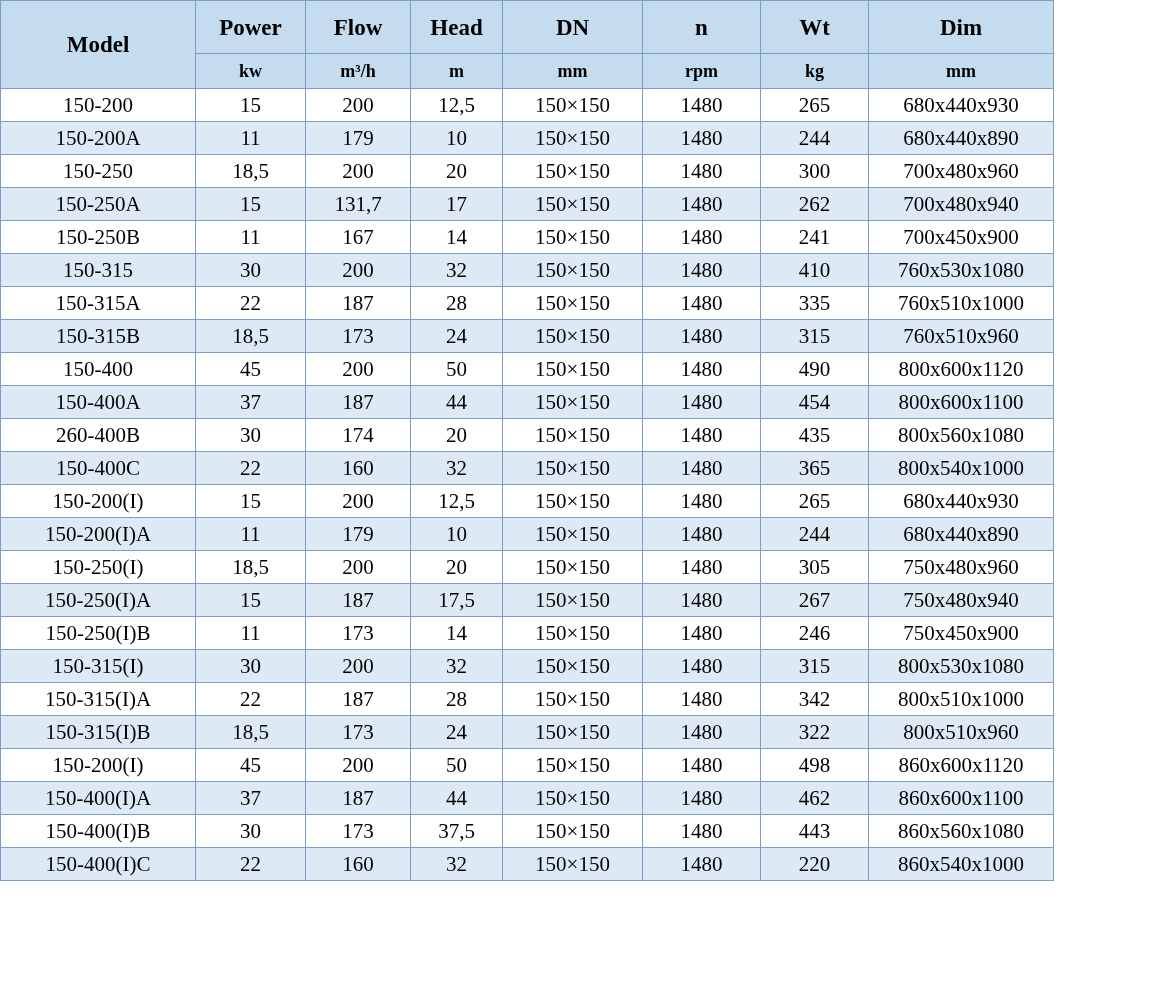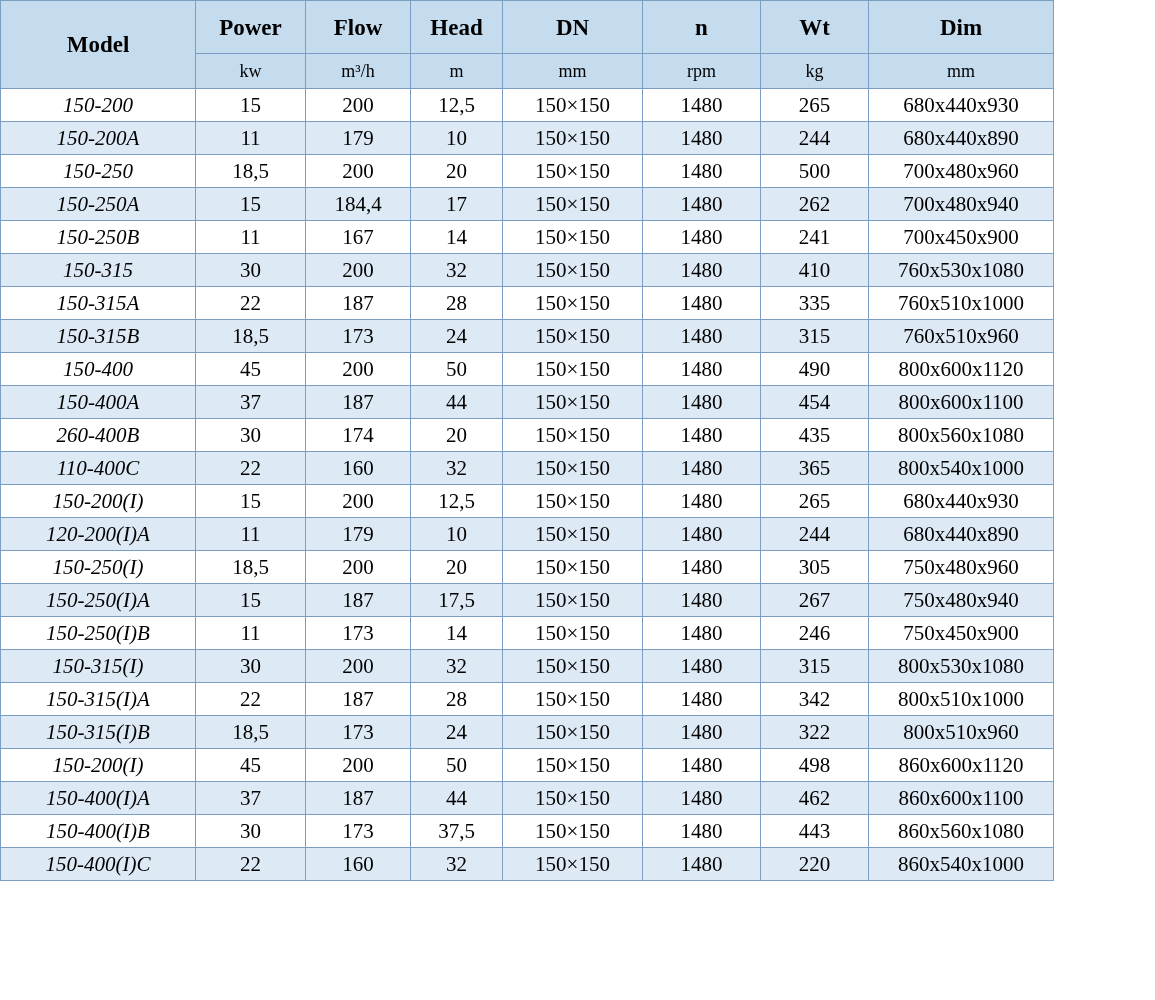--- a/index.html
+++ b/index.html
@@ -32,21 +32,21 @@
     color: #000000;
     padding: 0;
     line-height: 1.0;
     white-space: nowrap;
   }
   thead th {
     background: #c5dcee;
     font-weight: bold;
   }
   thead tr.unit-row th {
-    font-weight: normal;
+    font-weight: bold;
     font-size: 18px;
     height: 34px;
   }
   thead tr.title-row th {
     height: 52px;
     font-size: 23px;
   }
   th.model-head {
     vertical-align: middle;
   }
@@ -55,21 +55,20 @@
   }
   tbody tr.odd td {
     background: #ffffff;
   }
   tbody tr.even td {
     background: #ddeaf6;
   }
   td.model-cell {
     text-align: left;
     padding-left: 6px;
-    font-style: italic;
   }
   
   col.c-model { width: 195px; }
   col.c-power { width: 110px; }
   col.c-flow  { width: 105px; }
   col.c-head  { width: 92px;  }
   col.c-dn    { width: 140px; }
   col.c-n     { width: 118px; }
   col.c-wt    { width: 108px; }
   col.c-dim   { width: 185px; }
@@ -131,27 +130,27 @@
           <td>244</td>
           <td>680x440x890</td>
         </tr>
         <tr class="odd">
           <td class="model-cell">150-250</td>
           <td>18,5</td>
           <td>200</td>
           <td>20</td>
           <td>150×150</td>
           <td>1480</td>
-          <td>500</td>
+          <td>300</td>
           <td>700x480x960</td>
         </tr>
         <tr class="even">
           <td class="model-cell">150-250A</td>
           <td>15</td>
-          <td>184,4</td>
+          <td>131,7</td>
           <td>17</td>
           <td>150×150</td>
           <td>1480</td>
           <td>262</td>
           <td>700x480x940</td>
         </tr>
         <tr class="odd">
           <td class="model-cell">150-250B</td>
           <td>11</td>
           <td>167</td>
@@ -215,41 +214,41 @@
           <td class="model-cell">260-400B</td>
           <td>30</td>
           <td>174</td>
           <td>20</td>
           <td>150×150</td>
           <td>1480</td>
           <td>435</td>
           <td>800x560x1080</td>
         </tr>
         <tr class="even">
-          <td class="model-cell">110-400C</td>
+          <td class="model-cell">150-400C</td>
           <td>22</td>
           <td>160</td>
           <td>32</td>
           <td>150×150</td>
           <td>1480</td>
           <td>365</td>
           <td>800x540x1000</td>
         </tr>
         <tr class="odd">
           <td class="model-cell">150-200(I)</td>
           <td>15</td>
           <td>200</td>
           <td>12,5</td>
           <td>150×150</td>
           <td>1480</td>
           <td>265</td>
           <td>680x440x930</td>
         </tr>
         <tr class="even">
-          <td class="model-cell">120-200(I)A</td>
+          <td class="model-cell">150-200(I)A</td>
           <td>11</td>
           <td>179</td>
           <td>10</td>
           <td>150×150</td>
           <td>1480</td>
           <td>244</td>
           <td>680x440x890</td>
         </tr>
         <tr class="odd">
           <td class="model-cell">150-250(I)</td>

